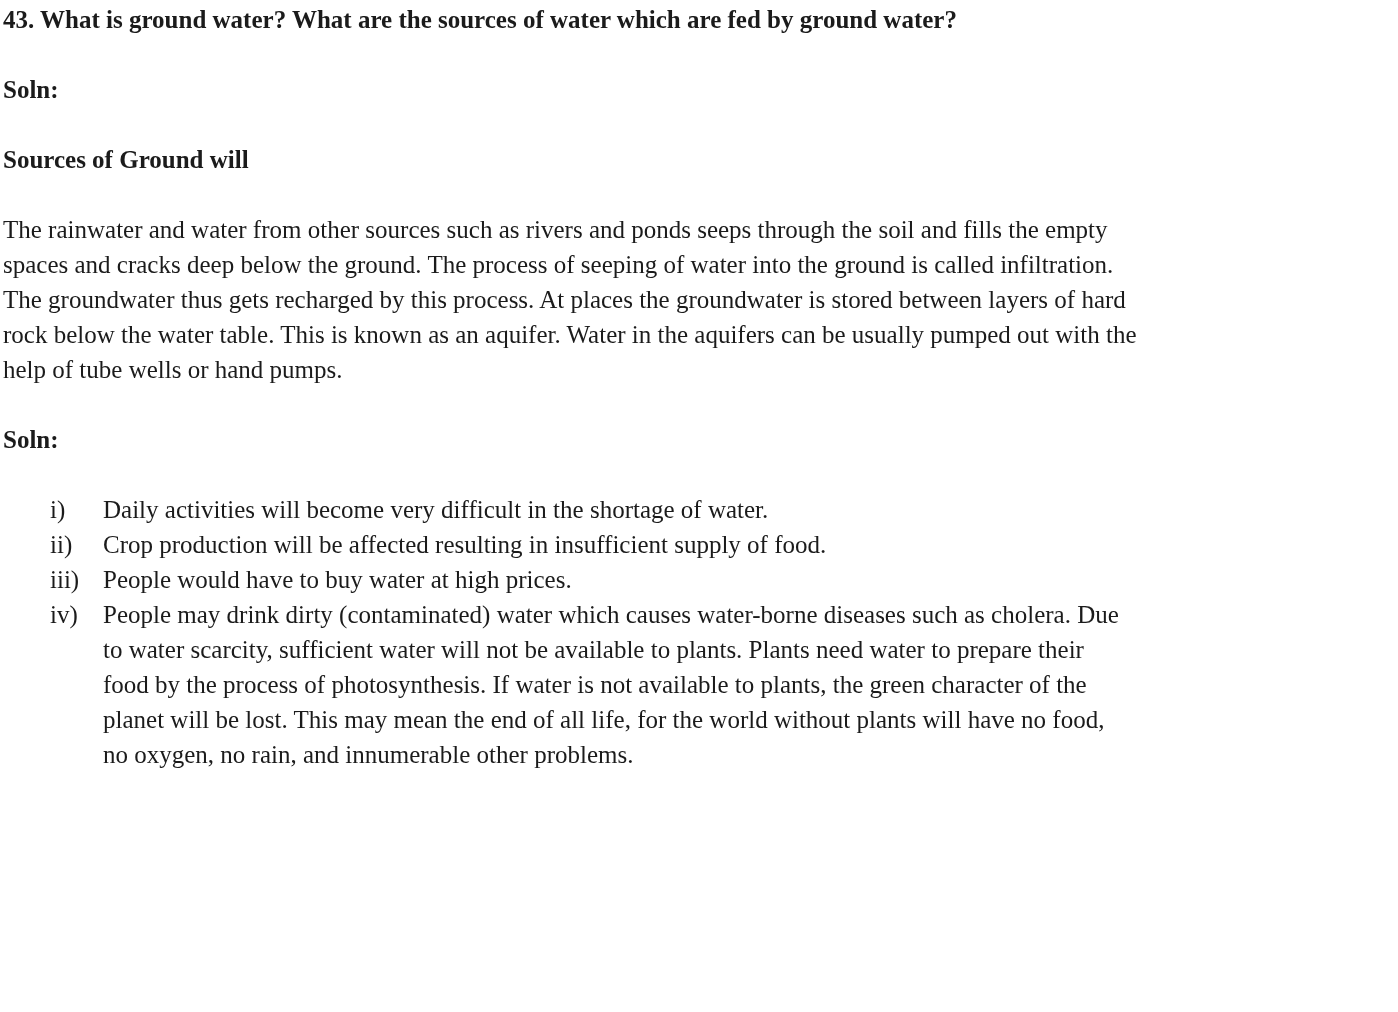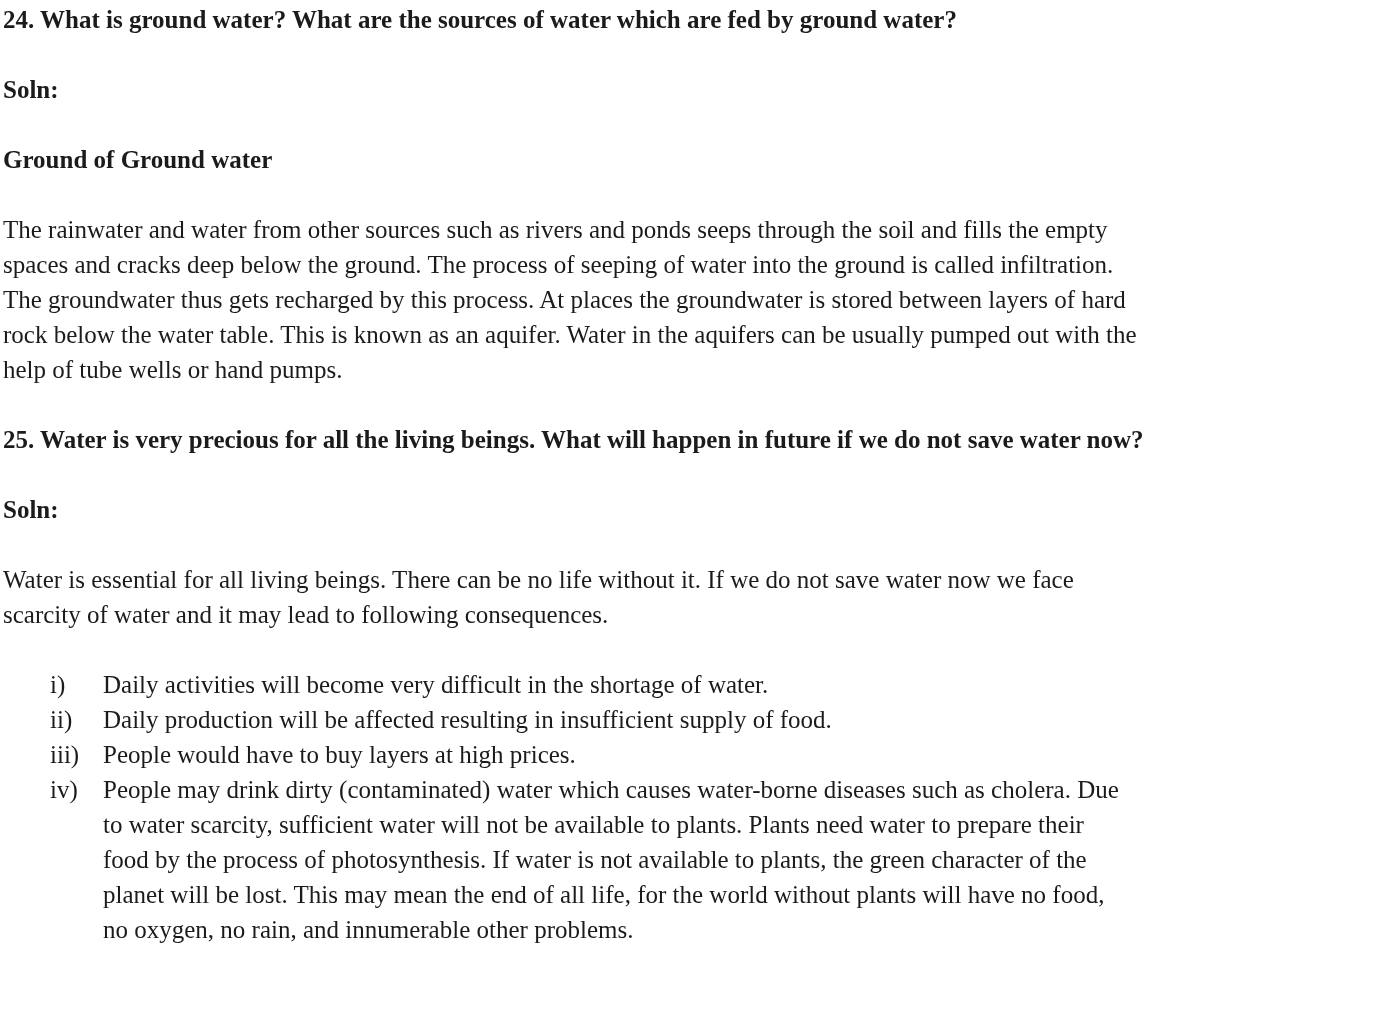--- a/index.html
+++ b/index.html
@@ -43,55 +43,52 @@
     flex: 1 1 auto;
     white-space: pre-line;
     font-family: Liberation Serif, serif;
   }
 </style>
 </head>
 <body>
 
 <div class="page">
 
-  <p class="block bold">24. What is ground water? What are the sources of water which are fed by ground water?</p>
+  <p class="block bold">43. What is ground water? What are the sources of water which are fed by ground water?</p>
 
   <p class="block bold">Soln:</p>
 
 
-  <p class="block bold">Ground of Ground water</p>
+  <p class="block bold">Sources of Ground will</p>
 
   <p class="block">The rainwater and water from other sources such as rivers and ponds seeps through the soil and fills the empty
 spaces and cracks deep below the ground. The process of seeping of water into the ground is called infiltration.
 The groundwater thus gets recharged by this process. At places the groundwater is stored between layers of hard
 rock below the water table. This is known as an aquifer. Water in the aquifers can be usually pumped out with the
 help of tube wells or hand pumps.</p>
 
-  <p class="block bold">25. Water is very precious for all the living beings. What will happen in future if we do not save water now?</p>
 
   <p class="block bold">Soln:</p>
 
-  <p class="block">Water is essential for all living beings. There can be no life without it. If we do not save water now we face
-scarcity of water and it may lead to following consequences.</p>
 
   <div class="roman-list">
 
     <div class="list-item">
       <span class="list-marker">i)</span>
       <span class="list-text">Daily activities will become very difficult in the shortage of water.</span>
     </div>
 
     <div class="list-item">
       <span class="list-marker">ii)</span>
-      <span class="list-text">Daily production will be affected resulting in insufficient supply of food.</span>
+      <span class="list-text">Crop production will be affected resulting in insufficient supply of food.</span>
     </div>
 
     <div class="list-item">
       <span class="list-marker">iii)</span>
-      <span class="list-text">People would have to buy layers at high prices.</span>
+      <span class="list-text">People would have to buy water at high prices.</span>
     </div>
 
     <div class="list-item">
       <span class="list-marker">iv)</span>
       <span class="list-text">People may drink dirty (contaminated) water which causes water-borne diseases such as cholera. Due
 to water scarcity, sufficient water will not be available to plants. Plants need water to prepare their
 food by the process of photosynthesis. If water is not available to plants, the green character of the
 planet will be lost. This may mean the end of all life, for the world without plants will have no food,
 no oxygen, no rain, and innumerable other problems.</span>
     </div>

